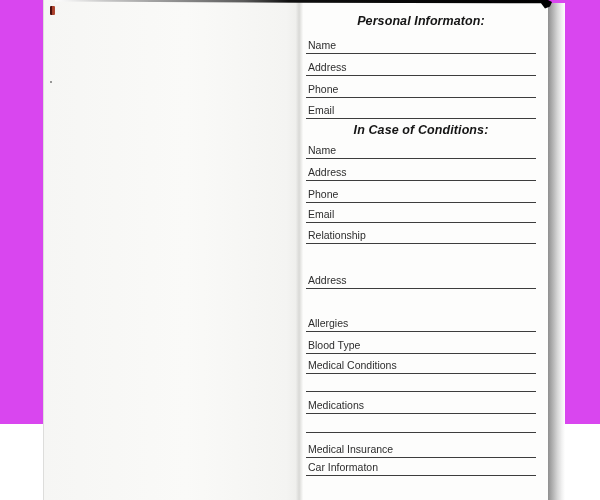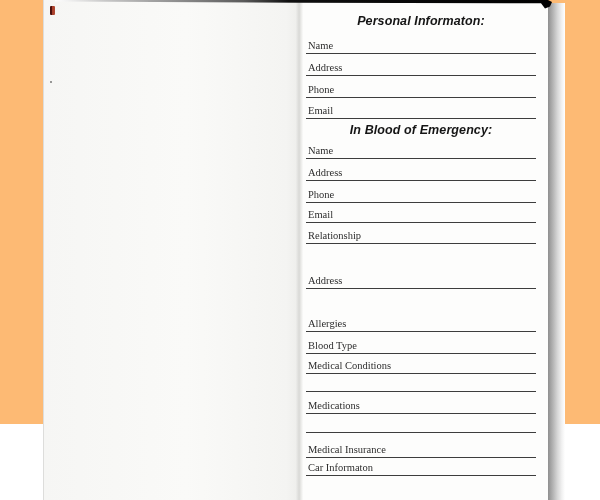--- a/index.html
+++ b/index.html
@@ -8,21 +8,21 @@
     width: 600px;
     height: 500px;
     overflow: hidden;
     background: #ffffff;
     font-family: "Liberation Sans", sans-serif;
   }
   .scan {
     position: relative;
     width: 600px;
     height: 424px;
-    background: #fdba74;
+    background: #d946ef;
   }
   
   .left-page {
     position: absolute;
     left: 43px;
     top: 0;
     width: 258px;
     height: 500px;
     border-left: 1px solid #dddddb;
     background: linear-gradient(to right, #f6f6f4 0%, #fafaf8 55%, #f4f4f2 94%, #ecece9 100%);
@@ -92,21 +92,20 @@
     line-height: 15px;
     letter-spacing: 0.1px;
     color: #151515;
   }
   .field {
     position: absolute;
     left: 306px;
     width: 230px;
     height: 16px;
     border-bottom: 1.6px solid #3d3d3d;
-    font-family: Liberation Serif, serif;
   }
   .flabel {
     position: absolute;
     left: 2px;
     bottom: 2px;
     font-size: 10.5px;
     line-height: 11px;
     color: #2d2d2d;
     white-space: nowrap;
   }
@@ -144,21 +143,21 @@
   <div class="field" style="top:59px">
     <span class="flabel">Address</span>
   </div>
   <div class="field" style="top:81px">
     <span class="flabel">Phone</span>
   </div>
   <div class="field" style="top:102px">
     <span class="flabel">Email</span>
   </div>
 
-  <h2 class="sec-title" style="top:123px">In Blood of Emergency:</h2>
+  <h2 class="sec-title" style="top:123px">In Case of Conditions:</h2>
 
   <div class="field" style="top:142px">
     <span class="flabel">Name</span>
   </div>
   <div class="field" style="top:164px">
     <span class="flabel">Address</span>
   </div>
   <div class="field" style="top:186px">
     <span class="flabel">Phone</span>
   </div>

